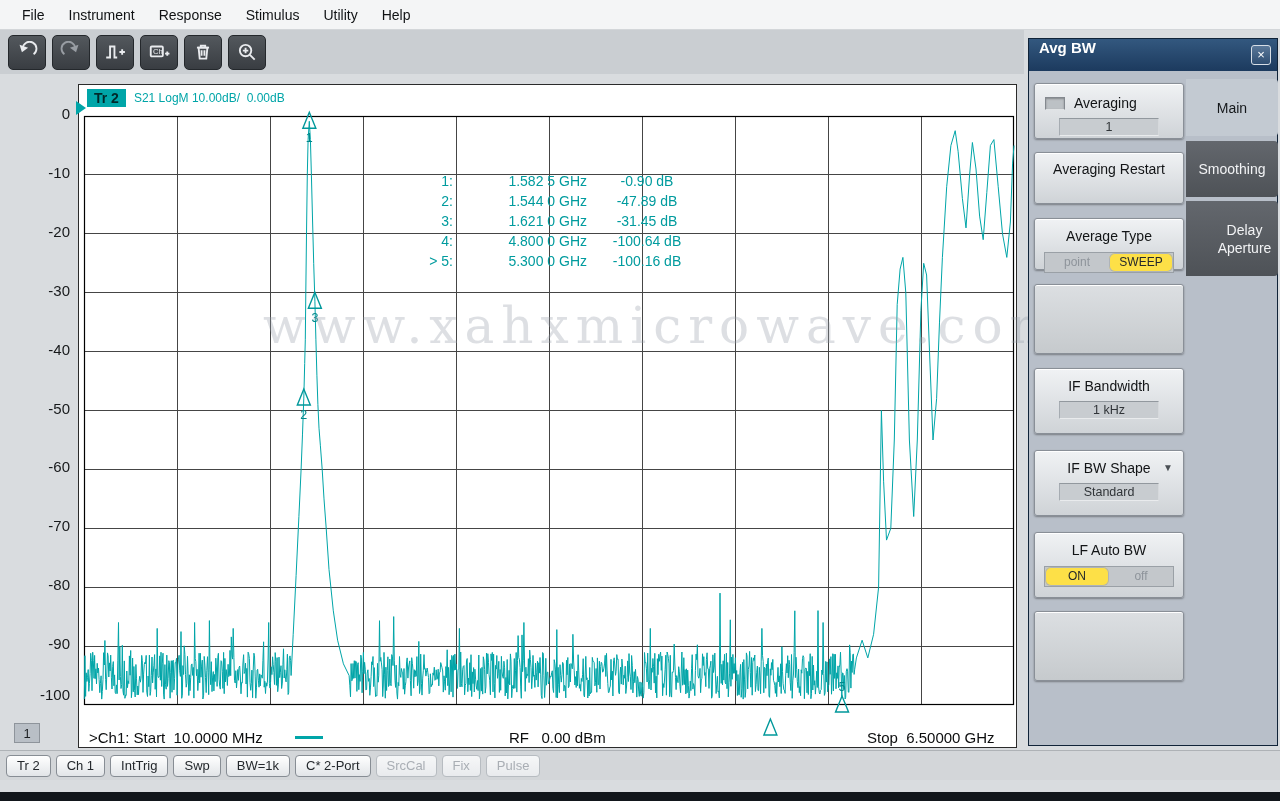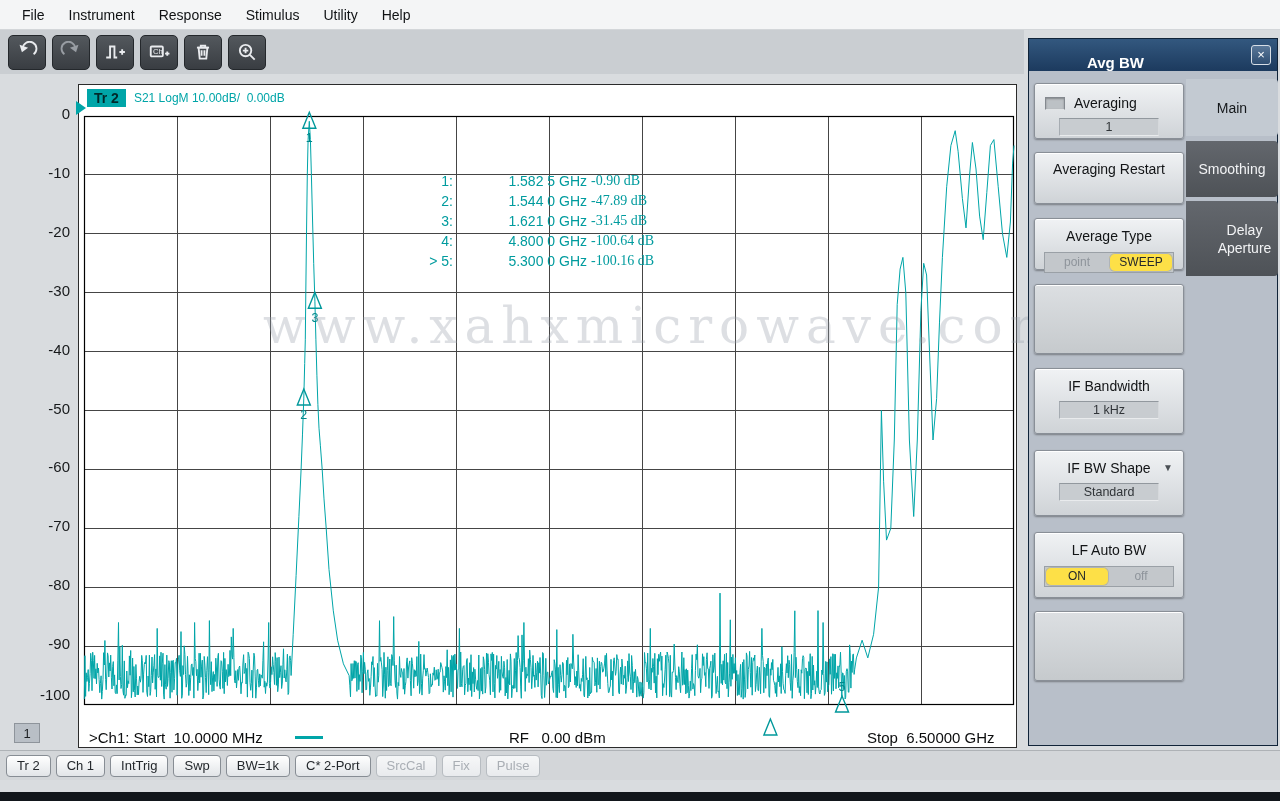--- a/index.html
+++ b/index.html
@@ -34,35 +34,35 @@
   #plot { position:absolute; left:5px; top:31px; overflow:visible; }
   #y-axis { position:absolute; left:28px; top:84px; width:46px; height:672px; }
   .ytick { position:absolute; right:4px; font-size:15px; color:#17191b; }
   .watermark { position:absolute; left:0; top:212px; width:100%; text-align:right;
                font-family:"DejaVu Serif", serif; font-weight:normal; font-size:50px; letter-spacing:7px;
                color:#99a1ac; opacity:0.33; pointer-events:none; white-space:nowrap;margin-left:48px; }
   #marker-table { position:absolute; left:330px; top:86px; color:#009b9e; font-size:14px; }
   .mrow { display:flex; height:20px; align-items:center; white-space:pre; }
   .midx { width:44px; text-align:right; }
   .mfreq { width:130px; margin-left:4px; text-align:right; }
-  .mlev { width:112px; margin-left:4px; text-align:left;font-family:Liberation Serif, serif; }
+  .mlev { width:112px; margin-left:4px; text-align:center; }
   .chart-footer { position:absolute; left:6px; right:6px; top:644px; height:18px; font-size:15px; color:#0c0d0e; font-weight:500; }
   .chart-footer span { position:absolute; white-space:pre; }
   .f-start { left:4px; }
   .trace-swatch { left:210px; top:7px; width:28px; height:3px; background:#00a5a8; }
   .f-rf { left:424px; }
   .f-stop { left:782px; }
   .ch-badge { position:absolute; left:14px; top:723px; width:26px; height:20px; background:#b9bfc6; border:1px solid #8e949b;
               font-size:13px; color:#1d2023; display:flex; align-items:center; justify-content:center; }
 
   
   .panel { position:absolute; left:1028px; top:38px; width:250px; height:708px; background:#b8bfc9;
            border:1px solid #102338; }
   .panel-header { position:absolute; left:0; top:0; width:100%; height:32px;
-                  background:linear-gradient(180deg,#33587f,#1c3a5e); display:flex; align-items:flex-end;padding-left:48px; }
+                  background:linear-gradient(180deg,#33587f,#1c3a5e); display:flex; align-items:flex-start; }
   .panel-title { color:#ffffff; font-size:15px; font-weight:bold; margin-left:10px; }
   .panel-close { position:absolute; right:6px; top:6px; width:20px; height:20px;
                  background:linear-gradient(180deg,#5a7899,#2f4e72); border:1px solid #d7dee6; border-radius:3px;
                  color:#fff; font-size:13px; line-height:17px; text-align:center; cursor:pointer; }
   .controls { position:absolute; left:5px; top:44px; width:150px; }
   .pbtn { position:relative; width:150px; border:1px solid #898f97; border-radius:3px;
           background:linear-gradient(180deg,#f0f2f4,#cfd3d7);
           box-shadow:0 1px 2px rgba(0,0,0,0.35), inset 0 1px 0 #ffffff; cursor:pointer; }
   .pbtn.blank { background:linear-gradient(180deg,#dcdfe2,#c6cacd); cursor:default; }
   .h74{height:56px;margin-bottom:13px} .h66a{height:52px;margin-bottom:14px} .h66b{height:66px;margin-bottom:16px}

